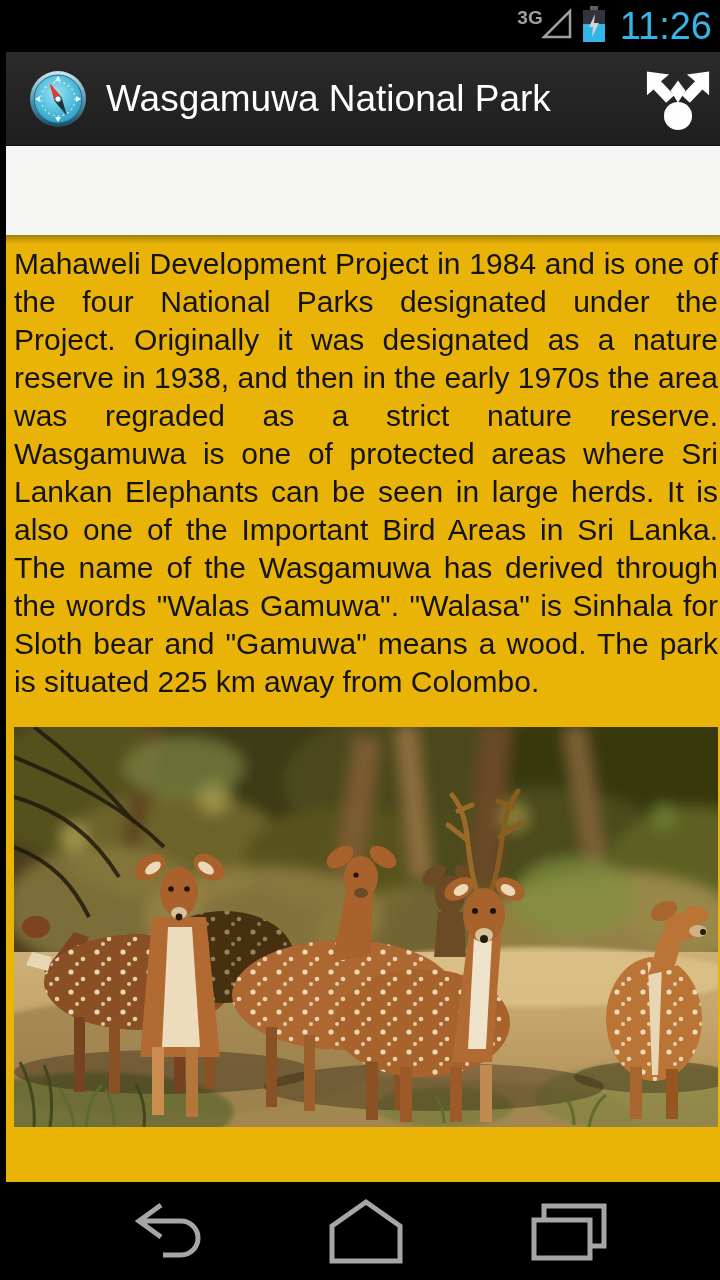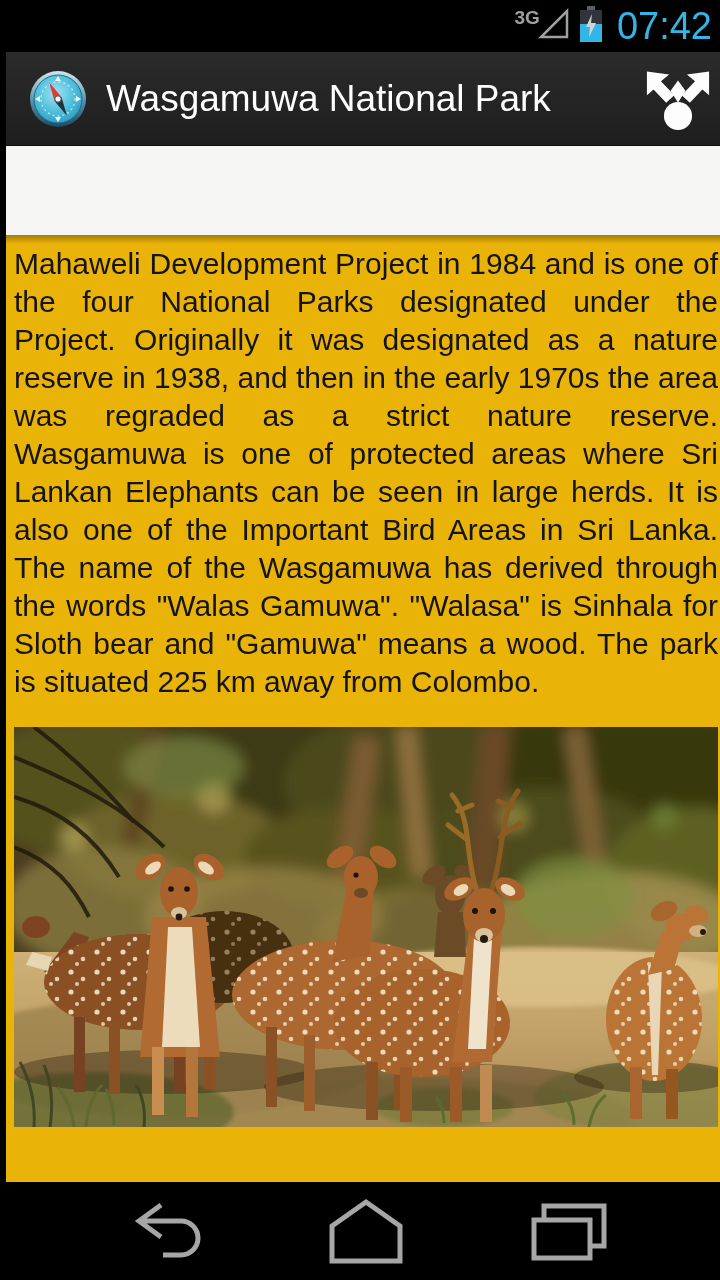--- a/index.html
+++ b/index.html
@@ -70,21 +70,21 @@
       </span>
     </div>
     <span>
       <svg width="24" height="40" viewBox="0 0 24 40">
         <rect x="8" y="2" width="8" height="4" fill="#5a5f5f"></rect>
         <rect x="1" y="6" width="22" height="32" fill="#31343a"></rect>
         <rect x="1" y="20" width="22" height="18" fill="#33b5e5"></rect>
         <polygon points="13,10 7,23 11,23 10,33 17,19 12,19" fill="#cfd4d4"></polygon>
       </svg>
     </span>
-    <span class="time">07:42</span>
+    <span class="time">11:26</span>
   </div>
 
   <div class="action-bar">
     <span class="app-icon">
       <svg width="60" height="60" viewBox="0 0 60 60">
         <defs>
           <radialGradient id="compFace" cx="45%" cy="38%" r="65%">
             <stop offset="0%" stop-color="#9fe2f2"></stop>
             <stop offset="55%" stop-color="#56c2de"></stop>
             <stop offset="100%" stop-color="#2e9dc2"></stop>

